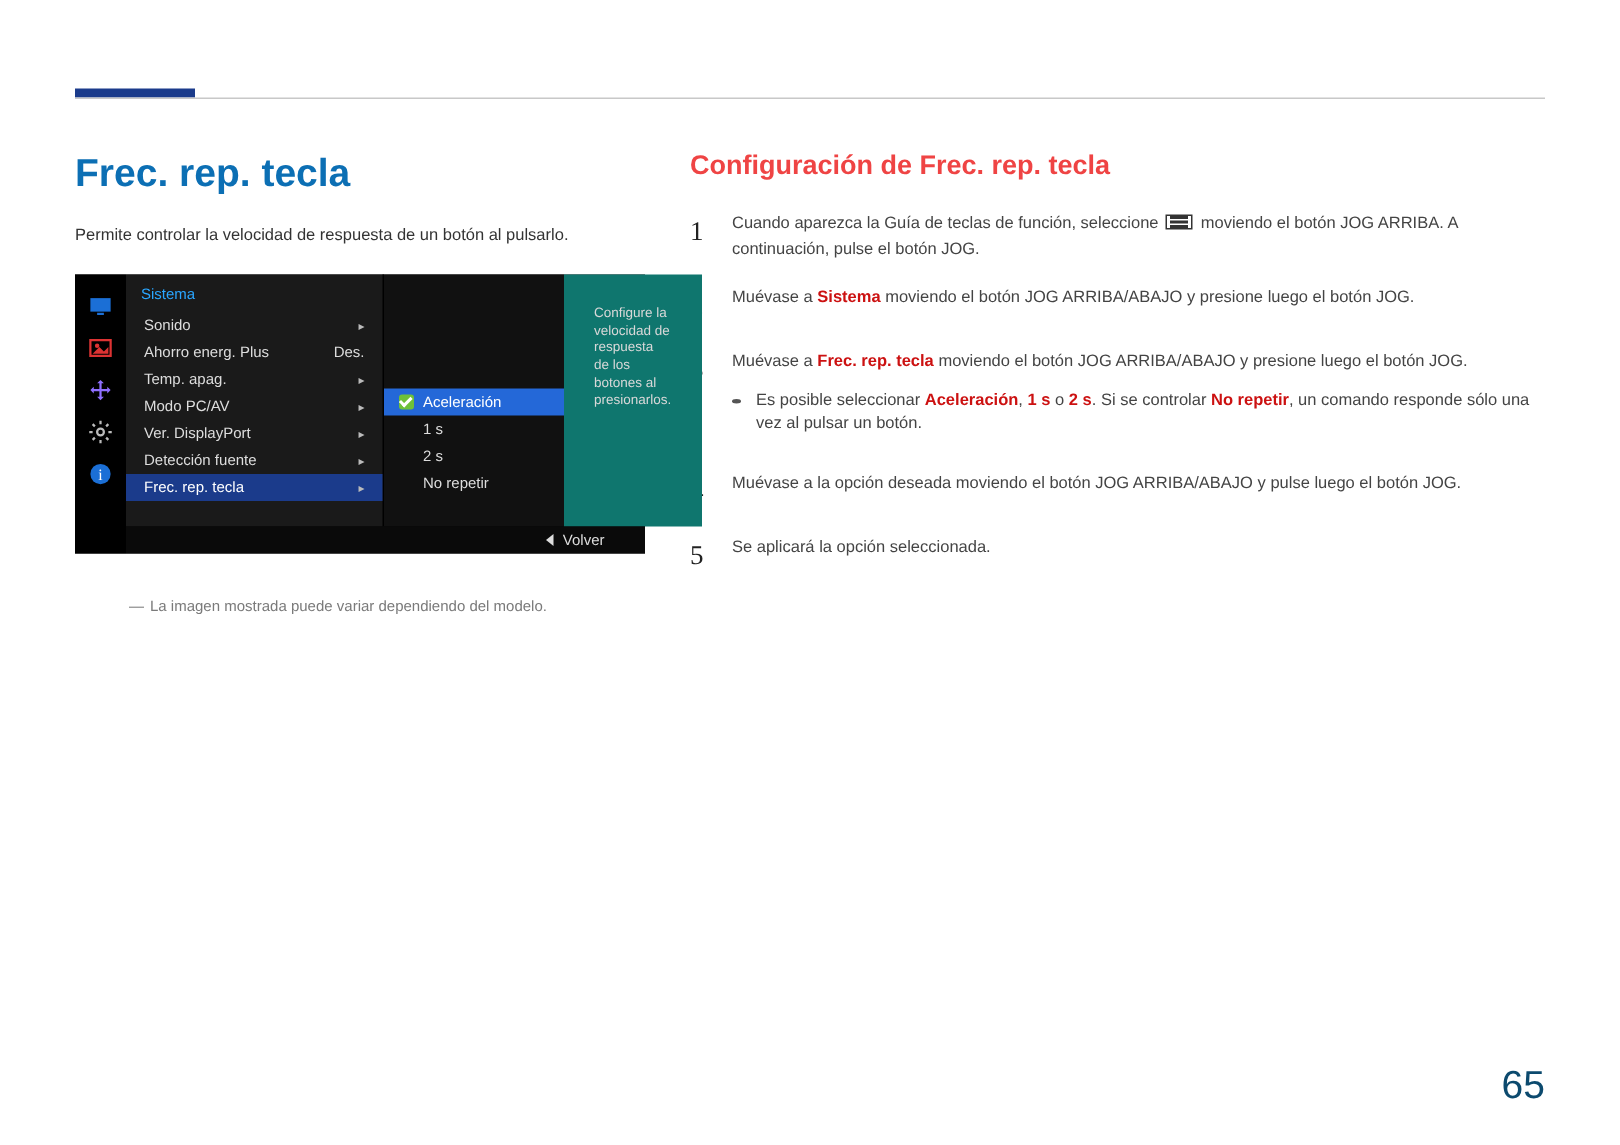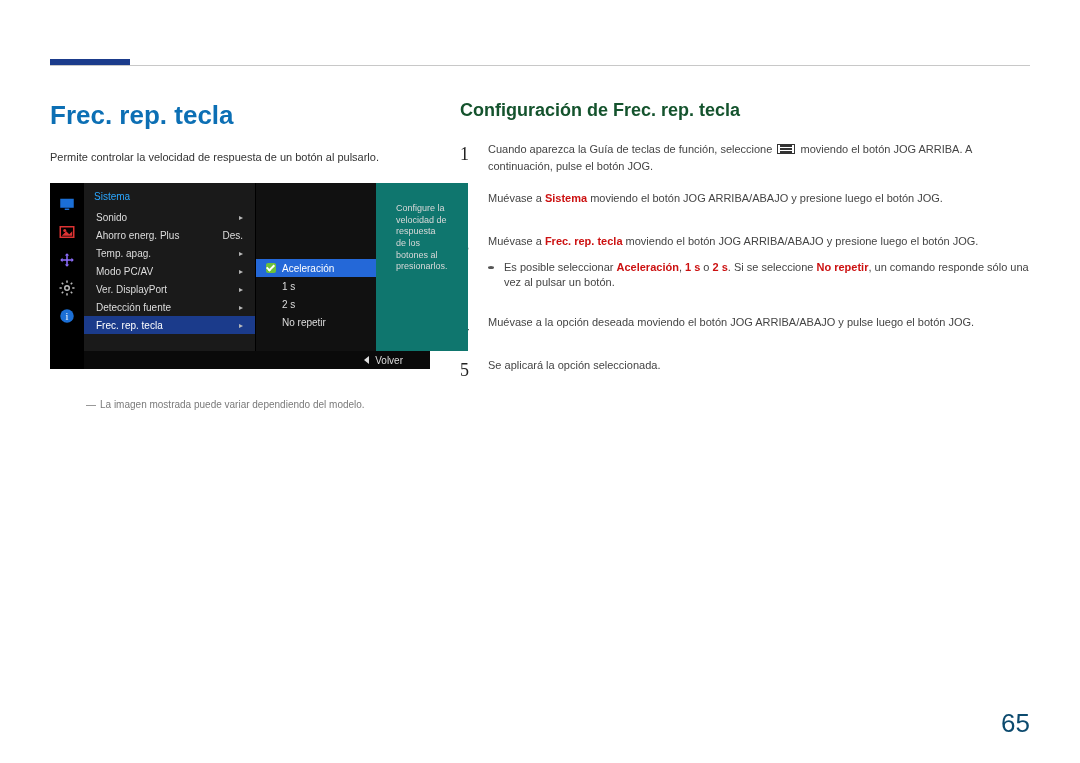--- a/index.html
+++ b/index.html
@@ -26,21 +26,21 @@
   .osd-sub-spacer { height: 76px; }
   .osd-sub-row { display: flex; align-items: center; padding: 4px 10px; font-size: 10px; color: #ddd; height: 18px; gap: 6px;}
   .osd-sub-row.sel { background: #2468d8; color: #fff; }
   .check { width: 10px; height: 10px; background: #6ec13a; border-radius: 2px; position: relative; flex-shrink: 0;}
   .check::after { content:""; position:absolute; left:2px; top:0px; width:3px; height:6px; border:solid #fff; border-width:0 2px 2px 0; transform: rotate(45deg); }
   .osd-desc { flex: 1; background: #0f766e; padding: 20px; font-size: 9px; color: #d8d8d8; line-height: 1.3; }
   .osd-footer { position: absolute; left:34px; right:0; bottom:0; height:18px; background:#0a0a0a; display:flex; justify-content:flex-end; align-items:center; padding-right:27px; gap:6px; font-size:10px; color:#ddd;}
   .osd-footer .tri { width:0; height:0; border-top:4px solid transparent; border-bottom:4px solid transparent; border-right:5px solid #ddd; }
   .footnote { font-size: 10px; color: #7a7a7a; margin-top: 30px; margin-left: 36px; }
   .footnote-dash { color:#7a7a7a; margin-right:4px; }
-  .right-title { font-size: 18px; font-weight: 700; color: #14532d; margin-bottom: 20px; }
+  .right-title { font-size: 18px; font-weight: 700; color: #ef4444; margin-bottom: 20px; }
   .steps { list-style: none; }
   .step { display: flex; gap: 14px; margin-bottom: 16px; font-size: 11px; line-height: 1.5; }
   .step-num { font-size: 18px; font-weight: 500; color: #222; flex: 0 0 14px; font-family: Georgia, serif;}
   .step-body { flex: 1; color: #444; }
   .red { color: #c11; font-weight: 600; }
   .menu-glyph { display:inline-block; width:18px; height:10px; border:1.5px solid #333; position:relative; top:1px; margin:0 2px;}
   .menu-glyph::after { content:""; position:absolute; left:2px; right:2px; top:3px; height:1.5px; background:#333; box-shadow:0 -3px 0 #333, 0 3px 0 #333;}
   .bullet-list { list-style: none; margin-top: 10px; }
   .bullet-li { display: flex; gap: 10px; font-size: 11px; color: #444; margin-bottom:8px; line-height:1.4;}
   .bullet-dot { flex:0 0 6px; margin-top:6px; width:3px; height:3px; background:#555; border-radius:50%; }
@@ -164,21 +164,21 @@
           <span class="step-num">2</span>
           <span class="step-body"><span>Muévase a </span><span class="red">Sistema</span><span> moviendo el botón JOG ARRIBA/ABAJO y presione luego el botón JOG.</span></span>
         </li>
         <li class="step">
           <span class="step-num">3</span>
           <span class="step-body">
             <span>Muévase a </span><span class="red">Frec. rep. tecla</span><span> moviendo el botón JOG ARRIBA/ABAJO y presione luego el botón JOG.</span>
             <ul class="bullet-list">
               <li class="bullet-li">
                 <span class="bullet-dot"></span>
-                <span><span>Es posible seleccionar </span><span class="red">Aceleración</span><span>, </span><span class="red">1 s</span><span> o </span><span class="red">2 s</span><span>. Si se seleccione </span><span class="red">No repetir</span><span>, un comando responde sólo una vez al pulsar un botón.</span></span>
+                <span><span>Es posible seleccionar </span><span class="red">Aceleración</span><span>, </span><span class="red">1 s</span><span> o </span><span class="red">2 s</span><span>. Si se controlar </span><span class="red">No repetir</span><span>, un comando responde sólo una vez al pulsar un botón.</span></span>
               </li>
             </ul>
           </span>
         </li>
         <li class="step">
           <span class="step-num">4</span>
           <span class="step-body">Muévase a la opción deseada moviendo el botón JOG ARRIBA/ABAJO y pulse luego el botón JOG.</span>
         </li>
         <li class="step">
           <span class="step-num">5</span>

